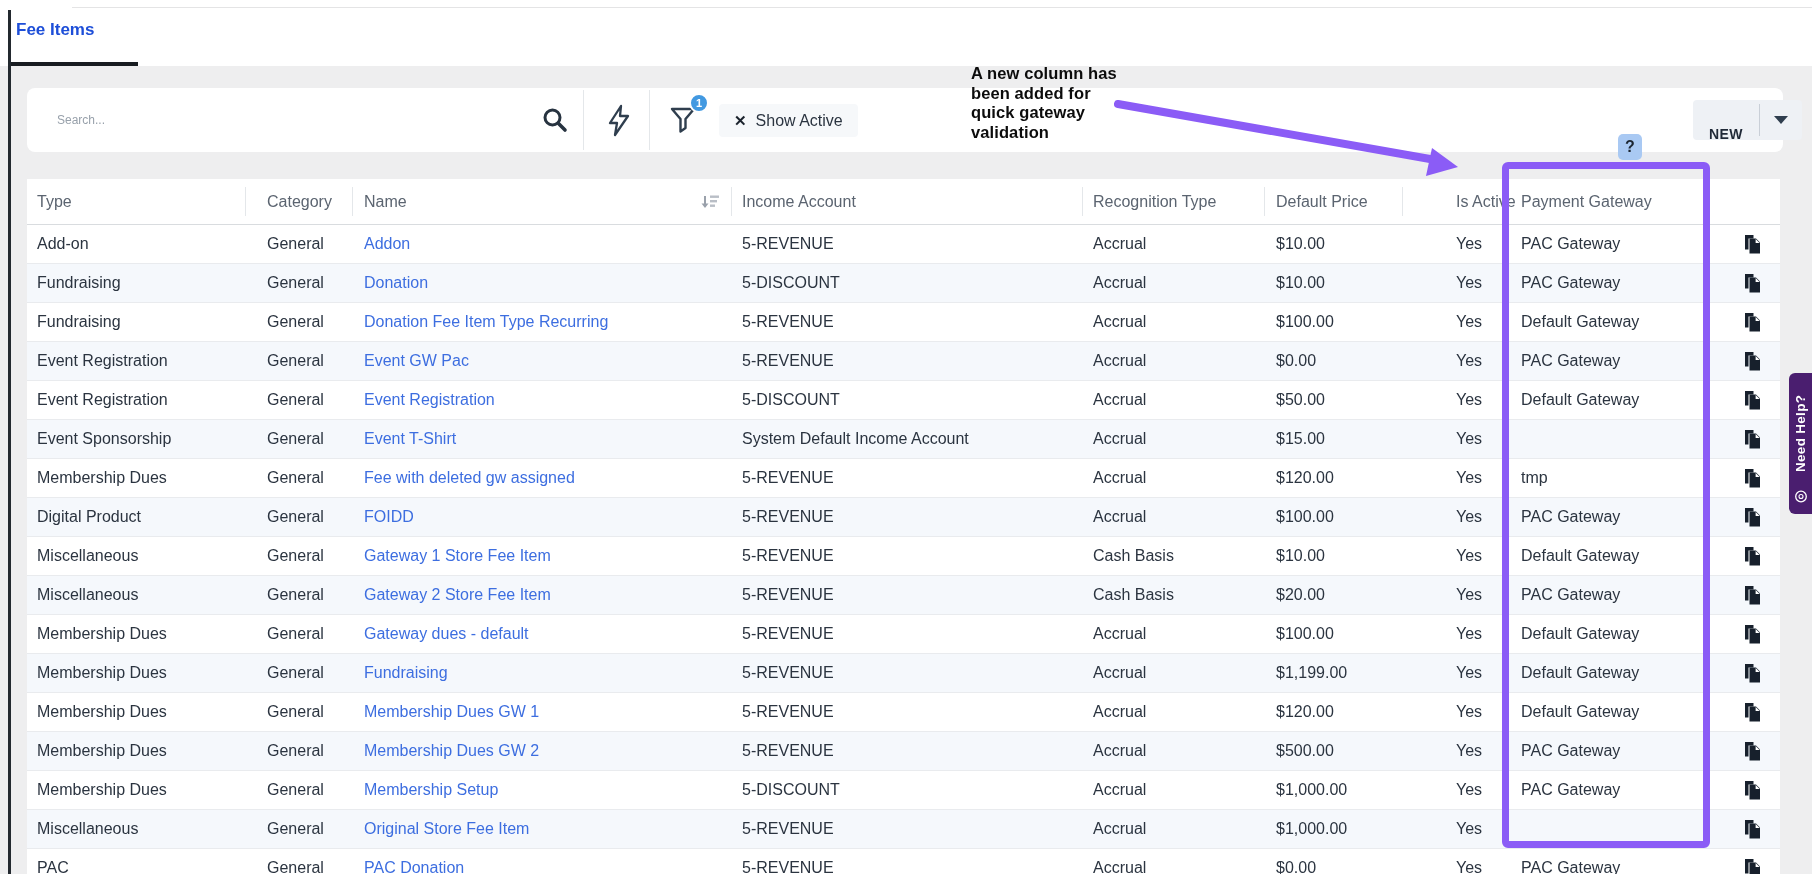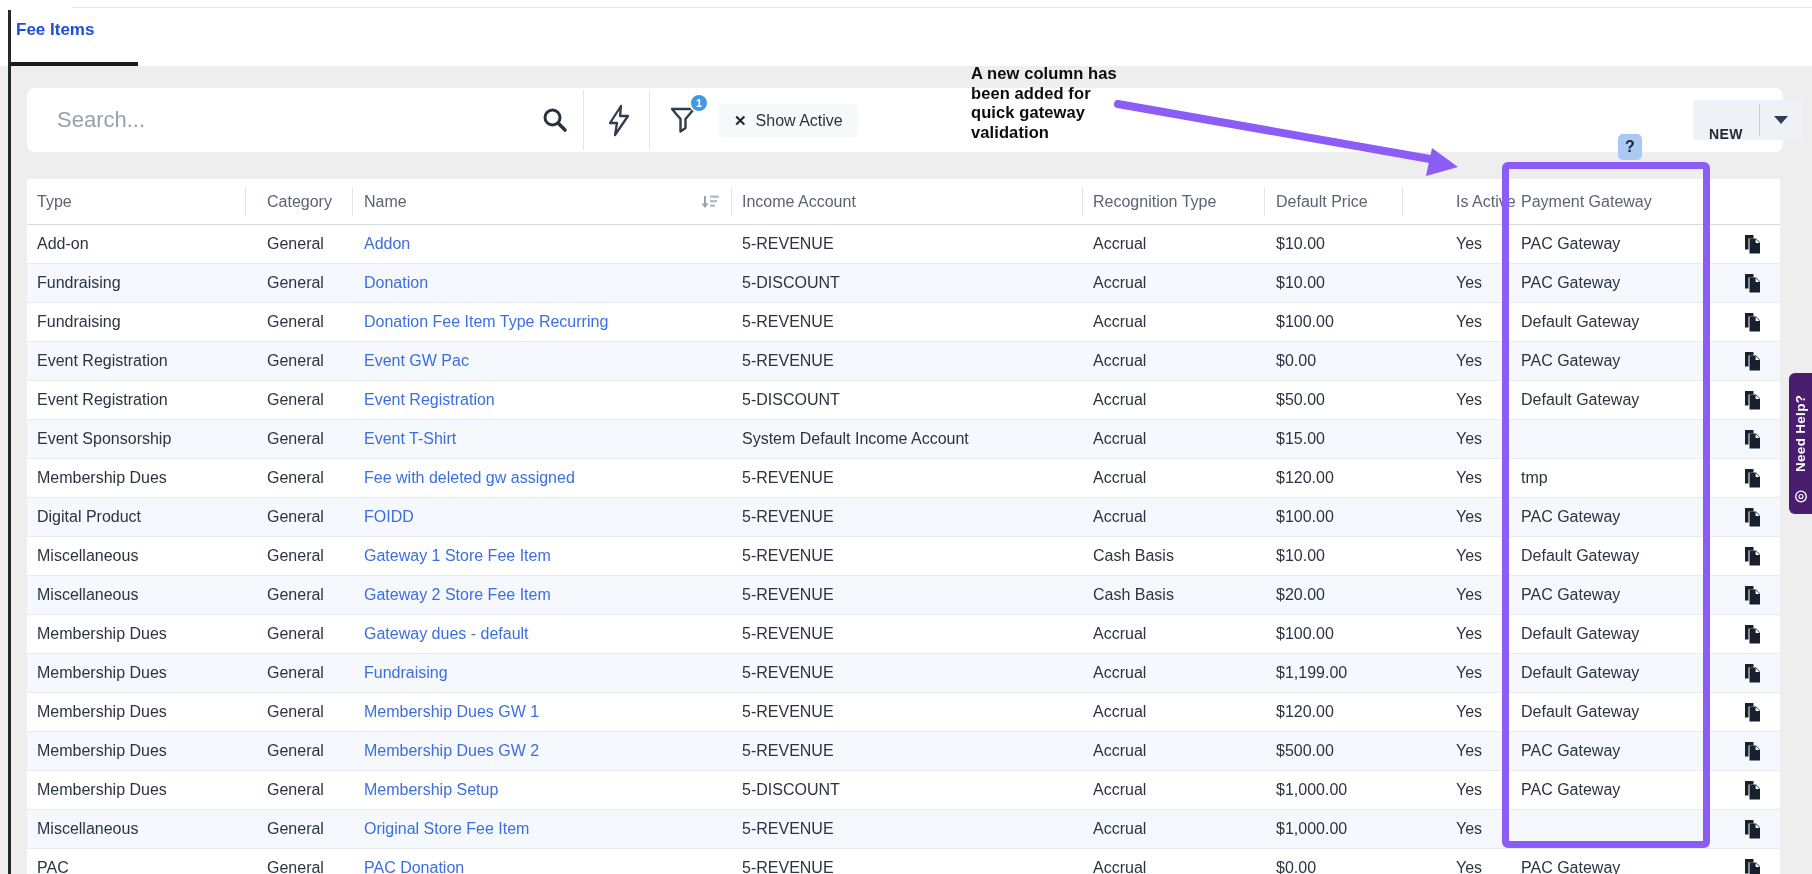--- a/index.html
+++ b/index.html
@@ -22,21 +22,21 @@
   
   .page-band { position:absolute; left:0; right:0; top:66px; bottom:0; background:#eeeeef; }
 
   
   .toolbar-card {
     position:absolute; left:27px; top:88px; width:1756px; height:64px;
     background:#ffffff; border-radius:8px; z-index:2;
   }
   .search-input {
     position:absolute; left:30px; top:12px; width:460px; height:40px;
-    border:none; outline:none; font-size:22px; color:#b91c1c;
+    border:none; outline:none; font-size:12px; color:#b91c1c;
     font-family:"Liberation Sans", sans-serif; background:transparent;
   }
   .search-input::placeholder { color:#98a1ab; }
   .tb-icon { position:absolute; cursor:pointer; }
   .icon-search { left:514px; top:18px; }
   .tb-divider { position:absolute; top:2px; bottom:2px; width:1px; background:#e4e7ea; }
   .div1 { left:556px; } .div2 { left:622px; }
   .icon-bolt { left:579px; top:16px; }
   .icon-funnel { left:642px; top:18px; }
   .filter-badge {

